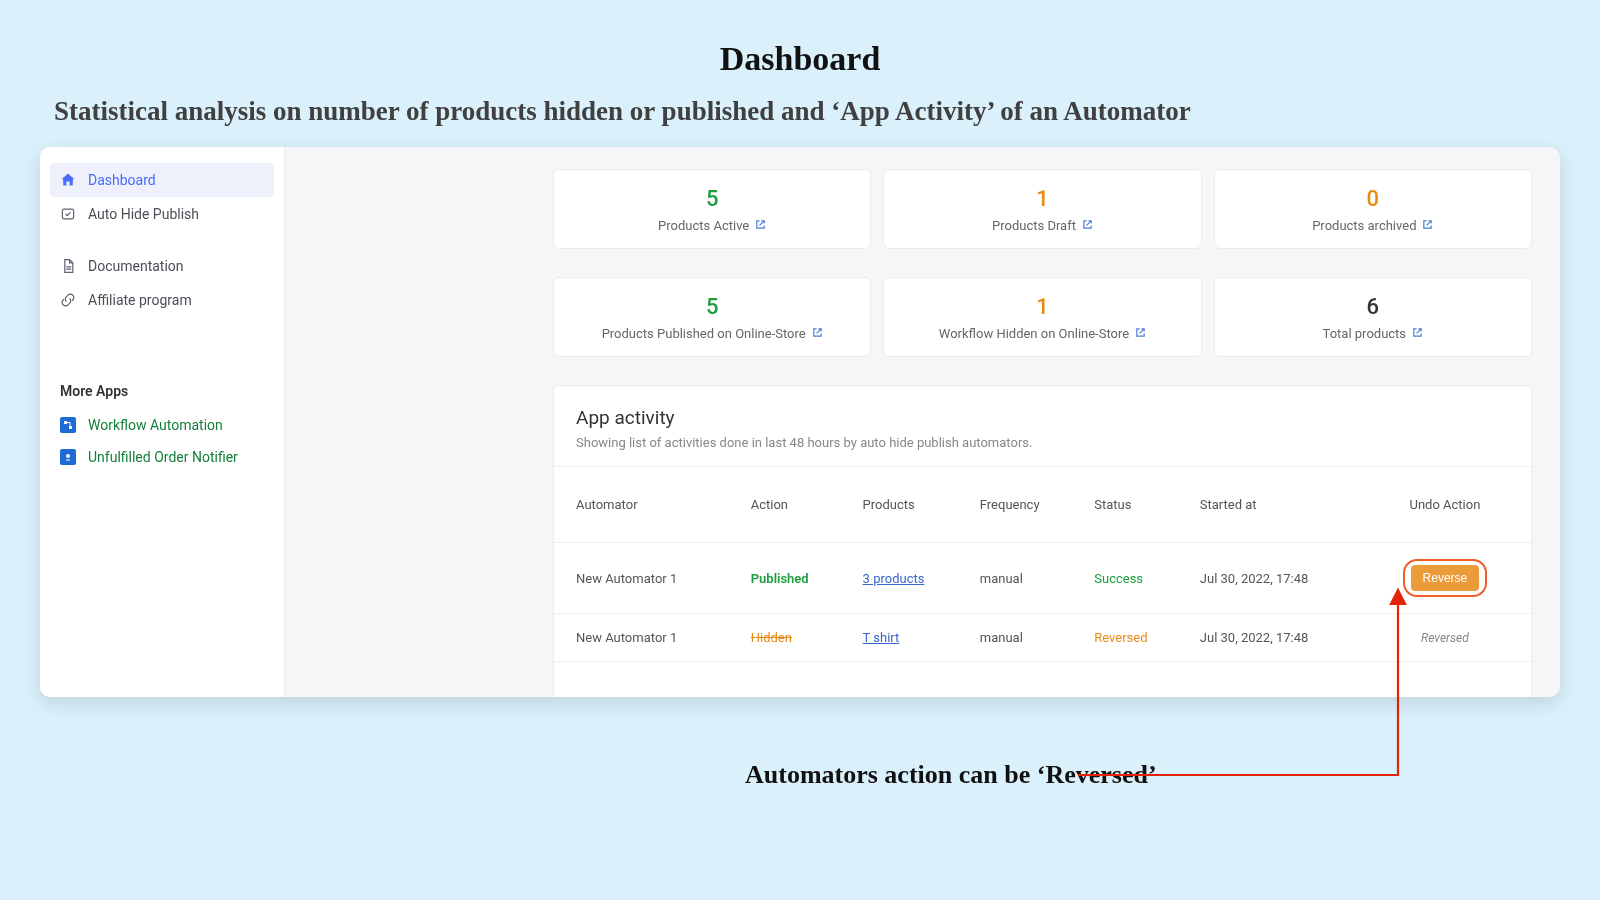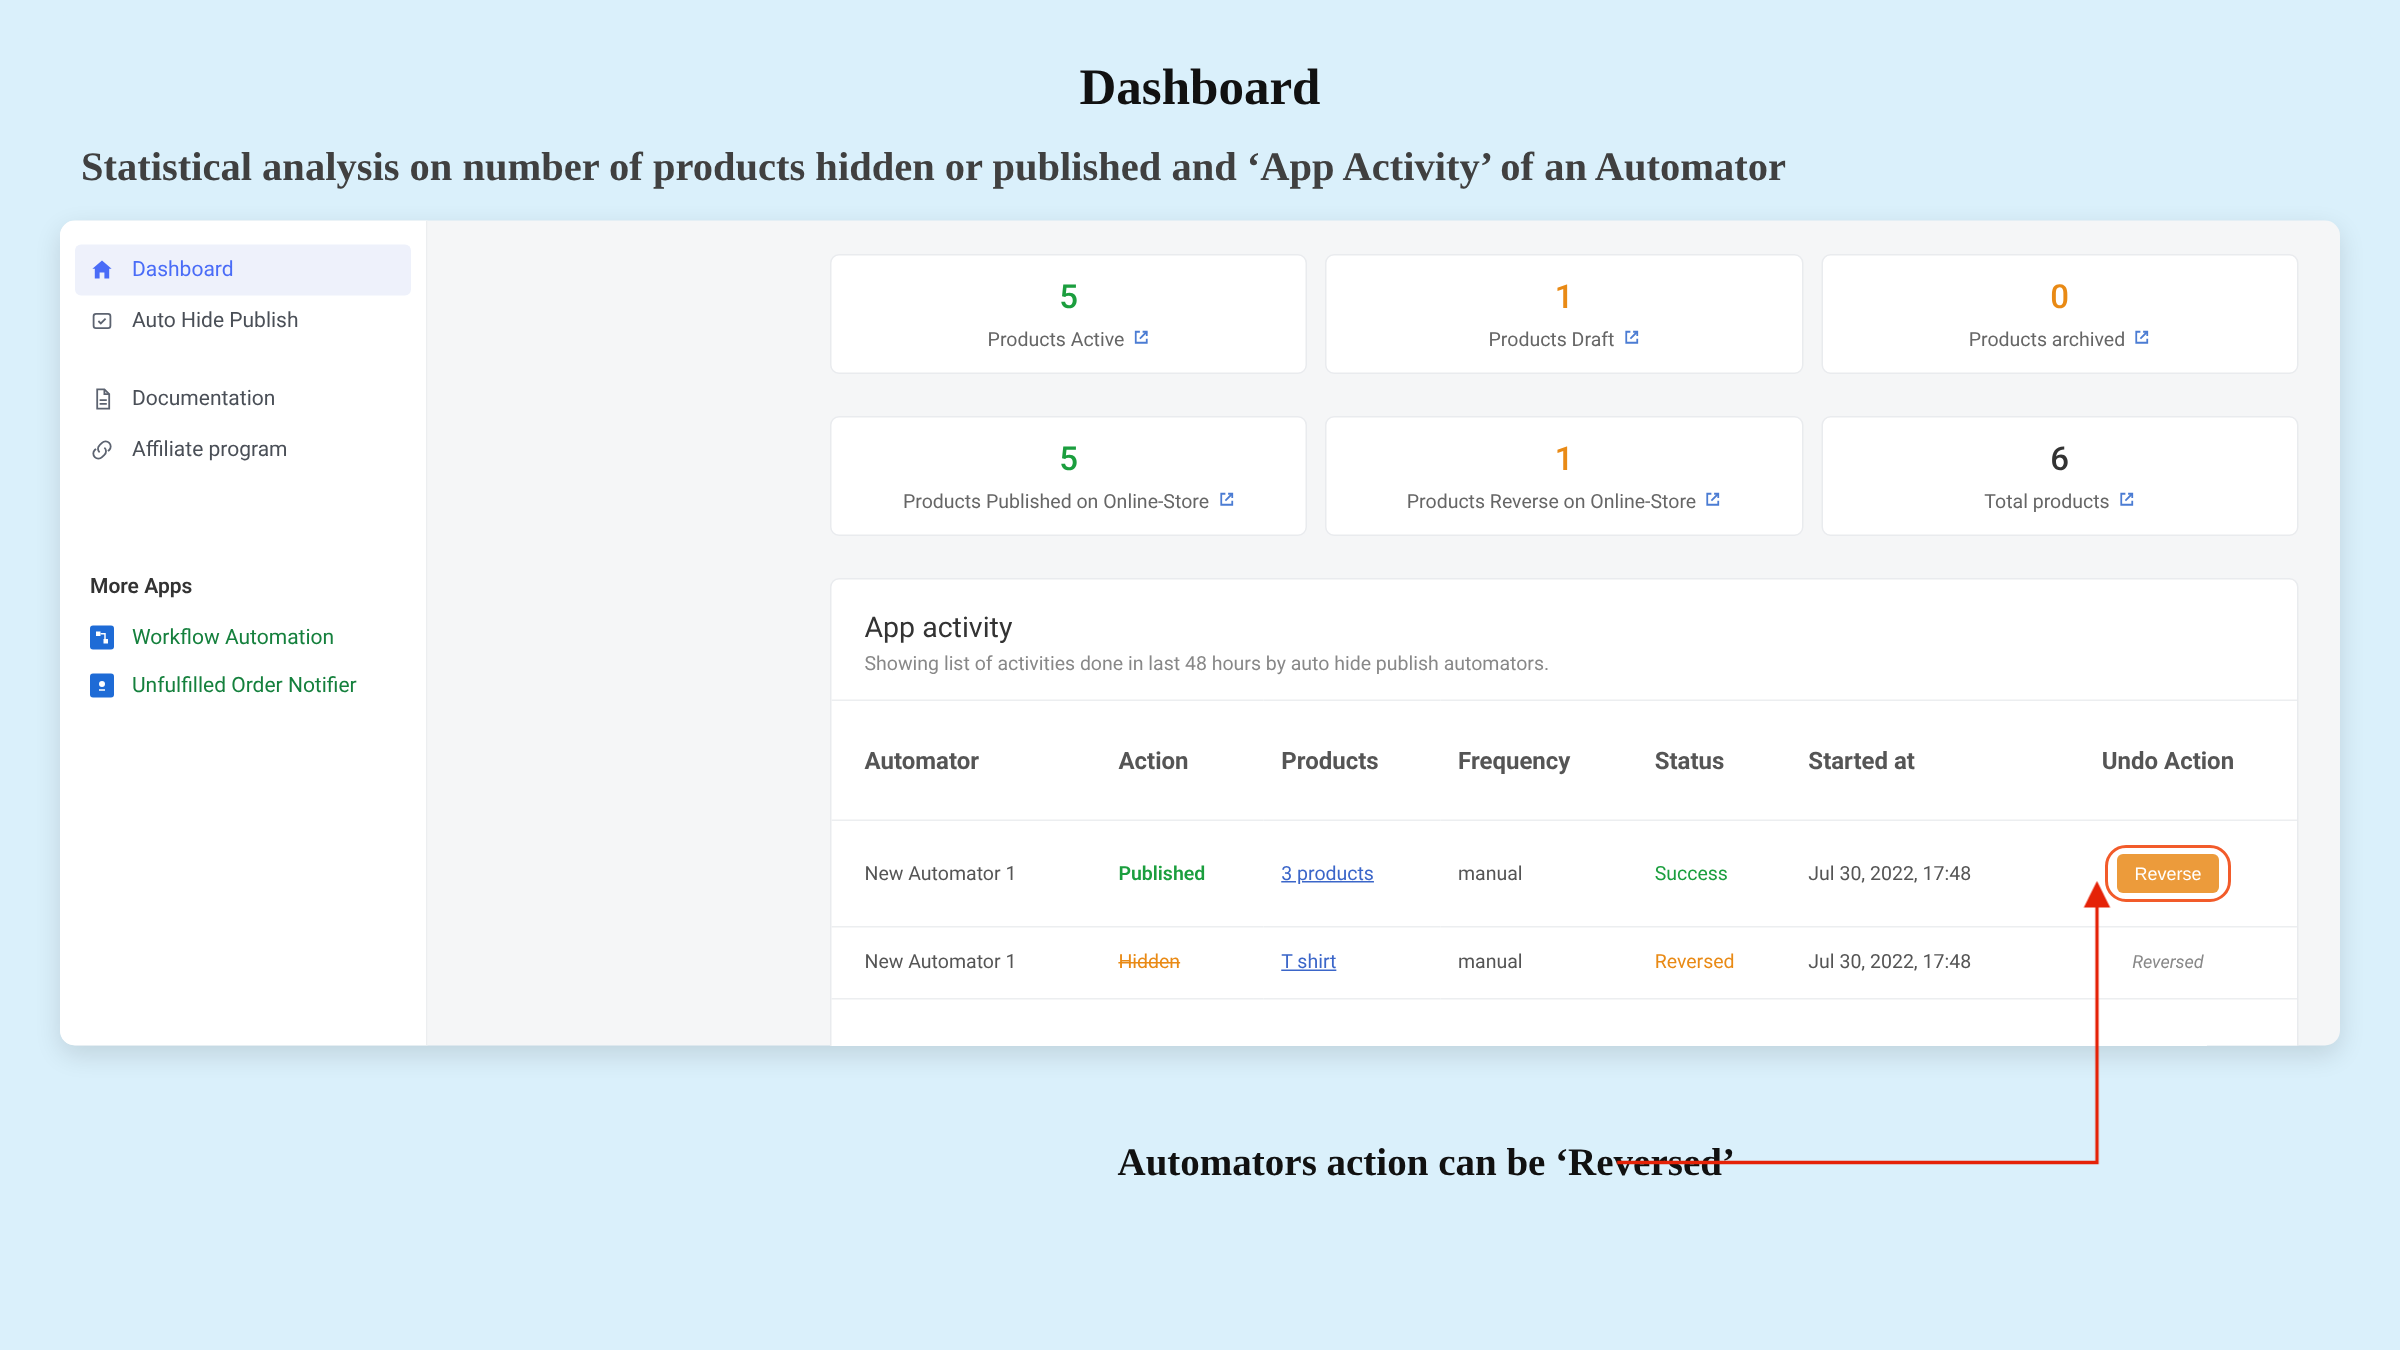--- a/index.html
+++ b/index.html
@@ -138,22 +138,22 @@
   .activity-desc {
     font-size: 13px;
     color:#888;
   }
   table.activity {
     width:100%;
     border-collapse:collapse;
   }
   table.activity th {
     text-align:left;
-    font-size:16px;
-    font-weight:700;
+    font-size:13px;
+    font-weight:400;
     color:#555;
     padding: 30px 12px;
     border-top:1px solid #eceef0;
   }
   table.activity th:first-child { padding-left:22px; }
   table.activity th:last-child { padding-right:22px; text-align:center; }
   table.activity td {
     font-size: 13px;
     color:#555;
     padding: 16px 12px;
@@ -327,21 +327,21 @@
                   <path d="M5 2H2v8h8V7"></path>
                   <path d="M7 2h3v3"></path>
                   <path d="M10 2L5 7"></path>
                 </svg>
             </span>
           </div>
         </div>
         <div class="stat-card">
           <div class="stat-value orange">1</div>
           <div class="stat-label">
-            <span>Products Reverse on Online-Store</span>
+            <span>Workflow Hidden on Online-Store</span>
             <span class="ext-icon">
               <svg width="11" height="11" viewBox="0 0 12 12" fill="none" stroke="currentColor" stroke-width="1.3">
                   <path d="M5 2H2v8h8V7"></path>
                   <path d="M7 2h3v3"></path>
                   <path d="M10 2L5 7"></path>
                 </svg>
             </span>
           </div>
         </div>
         <div class="stat-card">

